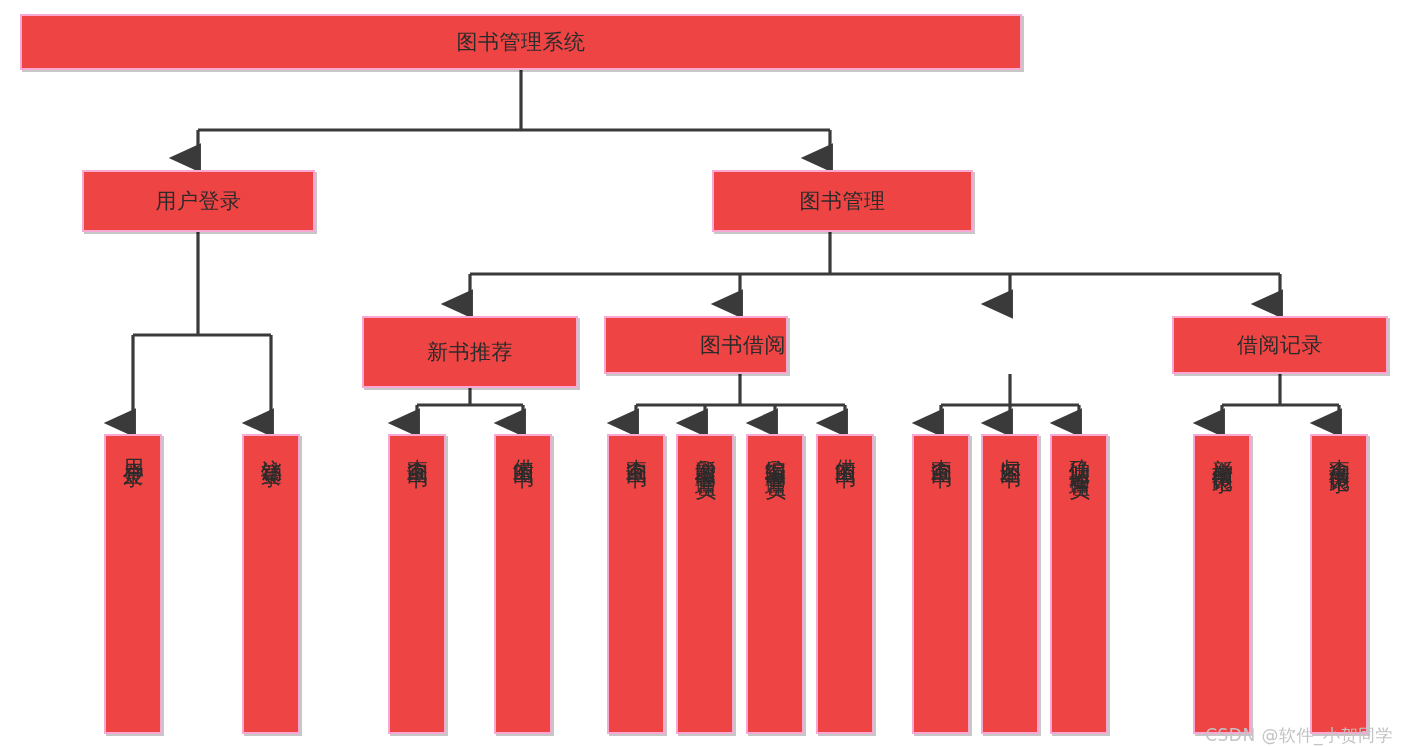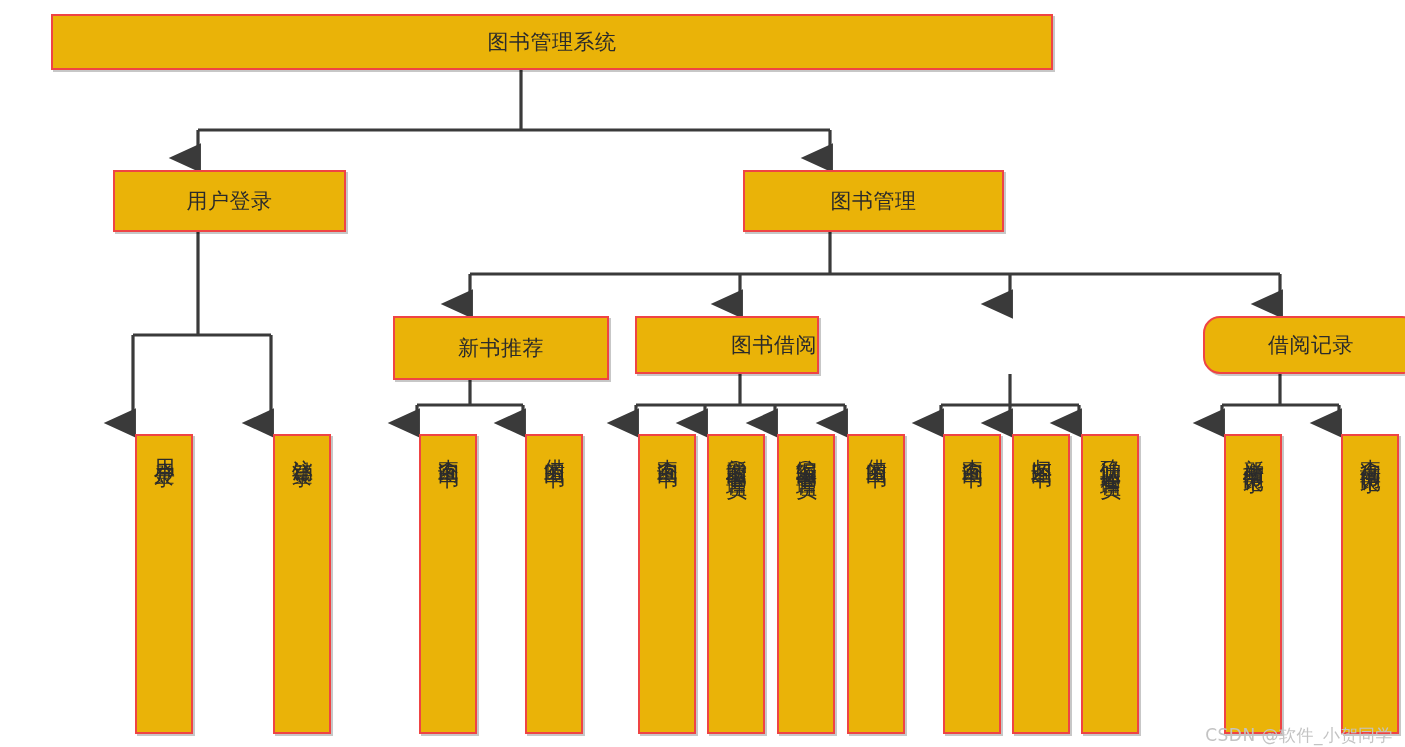--- a/index.html
+++ b/index.html
@@ -24,28 +24,27 @@
     position: absolute;
     left: 0;
     top: 0;
     width: 1405px;
     height: 747px;
     pointer-events: none;
   }
   .node {
     position: absolute;
     box-sizing: border-box;
-    background: #eab308;
-    border: 2px solid #ef4444;
+    background: #ef4444;
+    border: 2px solid #f9a8d4;
     box-shadow: 2px 2px 0 rgba(0,0,0,0.22);
     display: flex;
     align-items: center;
     justify-content: center;
     z-index: 3;
-    margin-left: 31px;
   }
   .node-label {
     color: #2b2b2b;
     line-height: 1.18;
     text-align: center;
     white-space: nowrap;
   }
   .h-node .node-label {
     font-size: 21px;
     letter-spacing: 0.5px;
@@ -135,27 +134,27 @@
     <span class="node-label">图书管理系统</span>
   </div>
 
   <div class="node h-node" style="left:82px; top:170px; width:233px; height:62px;">
     <span class="node-label">用户登录</span>
   </div>
   <div class="node h-node" style="left:712px; top:170px; width:261px; height:62px;">
     <span class="node-label">图书管理</span>
   </div>
 
-  <div class="node h-node" style="left:362px; top:316px; width:216px; height:64px;">
+  <div class="node h-node" style="left:362px; top:316px; width:216px; height:72px;">
     <span class="node-label">新书推荐</span>
   </div>
   <div class="node h-node" style="left:604px; top:316px; width:184px; height:58px;justify-content:flex-end;">
     <span class="node-label">图书借阅</span>
   </div>
-  <div class="node h-node" style="left:1172px; top:316px; width:216px; height:58px;border-radius:17px;">
+  <div class="node h-node" style="left:1172px; top:316px; width:216px; height:58px;">
     <span class="node-label">借阅记录</span>
   </div>
 
   <div class="node v-node" style="left:104px; top:434px; width:58px; height:300px;">
     <span class="node-label">用户登录</span>
   </div>
   <div class="node v-node" style="left:242px; top:434px; width:58px; height:300px;">
     <span class="node-label">注销登录</span>
   </div>
 

